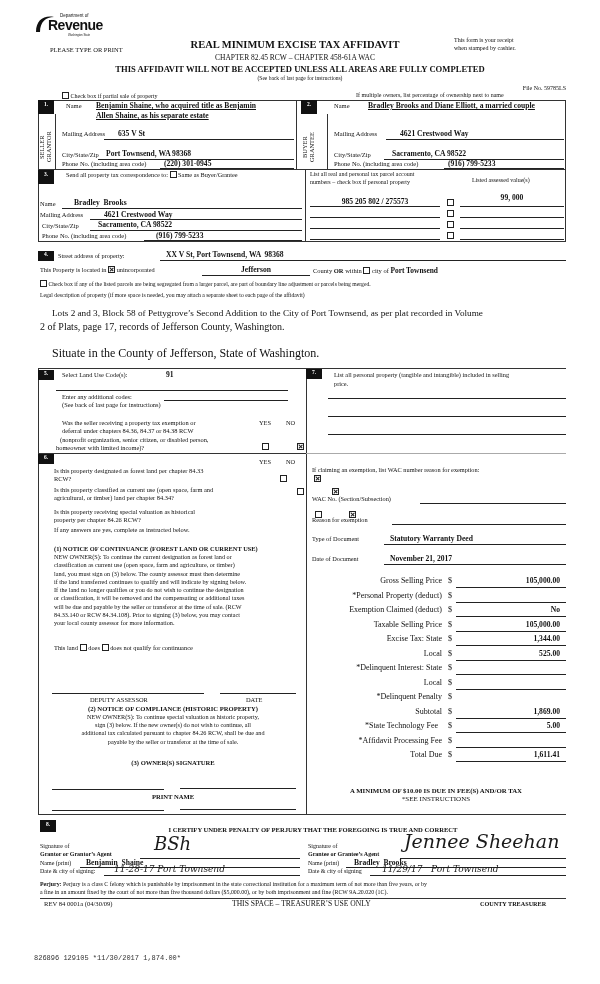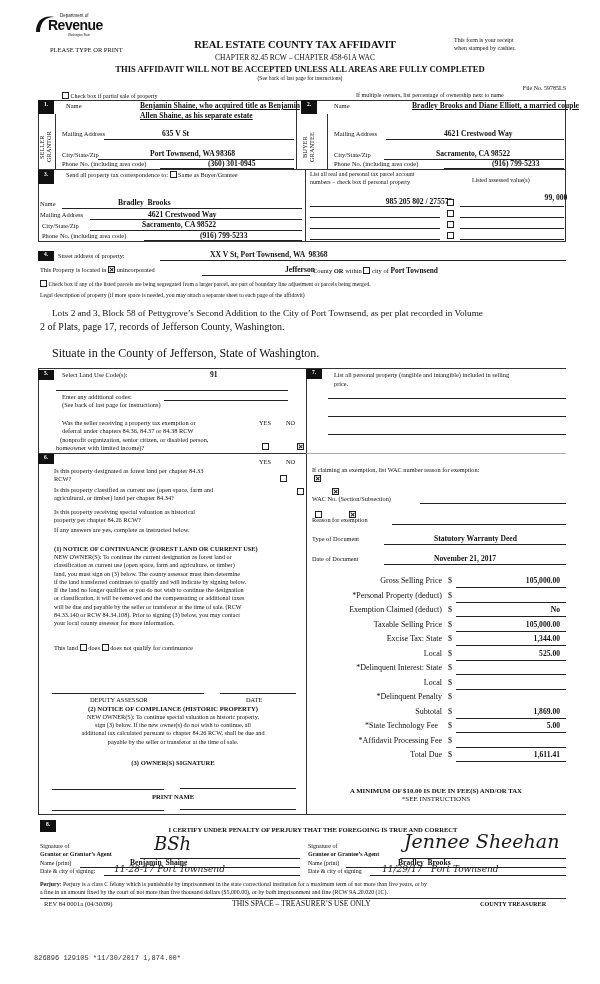--- a/index.html
+++ b/index.html
@@ -2,21 +2,21 @@
 <html><head>
 <meta charset="utf-8">
 <style>
   * { box-sizing: border-box; margin: 0; padding: 0; }
   html, body { width: 600px; height: 984px; background: #ffffff; overflow: hidden; }
   body { position: relative; font-family: "Liberation Serif", serif; color: #111; font-size: 7px; }
   .abs { position: absolute; }
   .b { font-weight: bold; }
   .sans { font-family: "Liberation Sans", sans-serif; }
   .mono { font-family: "Liberation Mono", monospace; }
-  .fill { font-weight: bold; font-size: 7.6px; margin-left: 44px; }
+  .fill { font-weight: bold; font-size: 7.6px; }
   .line { position: absolute; border-bottom: 0.8px solid #222; }
   .cb { display: inline-block; width: 7px; height: 7px; border: 0.8px solid #222; vertical-align: -1px; position: relative; background: #fff; }
   .cb.x::before, .cb.x::after { content: ""; position: absolute; left: 0px; top: 2.3px; width: 5.4px; height: 0.8px; background: #222; }
   .cb.x::before { transform: rotate(45deg); }
   .cb.x::after { transform: rotate(-45deg); }
   .secnum { position: absolute; background: #111; color: #fff; font-size: 5.5px; font-weight: bold; padding: 1px 6px 3px 6px; }
   .vlabel { position: absolute; writing-mode: vertical-rl; transform: rotate(180deg); font-size: 6.4px; line-height: 7px; text-align: center; }
   .box { position: absolute; border: 0.9px solid #333; }
   .sig { position: absolute; font-family: "DejaVu Serif", serif; font-style: italic; color: #1a1a1a; }
   .r { text-align: right; }
@@ -31,21 +31,21 @@
 <div class="abs" style="left:34px;top:10px;width:70px;height:30px;text-align:right;">
   <svg width="22" height="20" viewBox="0 0 22 20" style="position:absolute;left:0;top:4px;">
     <path d="M2 18 C2 6 10 1 20 3 C12 3 6 8 6 18 Z" fill="#111"></path>
   </svg>
   <div class="sans" style="position:absolute;left:26px;top:3px;font-size:4.5px;">Department of</div>
   <div class="sans b" style="position:absolute;left:14px;top:7px;font-size:14px;letter-spacing:-0.5px;">Revenue</div>
   <div class="sans" style="position:absolute;left:34px;top:23px;font-size:2.8px;">Washington State</div>
 </div>
 
 <div class="abs" style="left:50px;top:46px;font-size:6.5px;">PLEASE TYPE OR PRINT</div>
-<div class="abs b c" style="left:160px;top:39px;width:270px;font-size:10.5px;">REAL ESTATE COUNTY TAX AFFIDAVIT</div>
+<div class="abs b c" style="left:160px;top:39px;width:270px;font-size:10.5px;">REAL MINIMUM EXCISE TAX AFFIDAVIT</div>
 <div class="abs c" style="left:160px;top:53px;width:270px;font-size:7.5px;">CHAPTER 82.45 RCW – CHAPTER 458-61A WAC</div>
 <div class="abs" style="left:454px;top:37px;font-size:6px;">This form is your receipt</div>
 <div class="abs" style="left:454px;top:45px;font-size:6px;">when stamped by cashier.</div>
 <div class="abs b c" style="left:0;top:64px;width:600px;font-size:8.6px;">THIS AFFIDAVIT WILL NOT BE ACCEPTED UNLESS ALL AREAS ARE FULLY COMPLETED</div>
 <div class="abs c" style="left:0;top:75px;width:600px;font-size:5.5px;">(See back of last page for instructions)</div>
 <div class="abs r" style="left:440px;top:85px;width:126px;font-size:6px;">File No. 59785LS</div>
 
 <div class="abs" style="left:62px;top:92px;font-size:6px;">
   <span class="cb"></span>
   <span>Check box if partial sale of property</span>
@@ -65,21 +65,21 @@
 <div class="abs fill" style="left:96px;top:101px;text-decoration:underline;">Benjamin Shaine, who acquired title as Benjamin</div>
 <div class="abs fill" style="left:96px;top:111px;text-decoration:underline;">Allen Shaine, as his separate estate</div>
 <div class="abs" style="left:62px;top:130px;font-size:6.5px;">Mailing Address</div>
 <div class="line" style="left:104px;top:139px;width:190px;"></div>
 <div class="abs fill" style="left:118px;top:129px;">635 V St</div>
 <div class="abs" style="left:62px;top:151px;font-size:6.5px;">City/State/Zip</div>
 <div class="line" style="left:98px;top:159px;width:196px;"></div>
 <div class="abs fill" style="left:106px;top:149px;">Port Townsend, WA 98368</div>
 <div class="abs" style="left:62px;top:160px;font-size:6.5px;">Phone No. (including area code)</div>
 <div class="line" style="left:160px;top:168px;width:134px;"></div>
-<div class="abs fill" style="left:164px;top:159px;">(360) 301-0945</div>
+<div class="abs fill" style="left:164px;top:159px;">(220) 301-0945</div>
 
 <div class="secnum" style="left:301px;top:100px;height:14px;">2.</div>
 <div class="vlabel" style="left:301px;top:124px;width:16px;height:46px;">
   <span>BUYER</span><br><span>GRANTEE</span>
 </div>
 <div class="abs" style="left:327px;top:114px;width:0.8px;height:56px;background:#333;"></div>
 <div class="abs" style="left:334px;top:102px;font-size:6.5px;">Name</div>
 <div class="abs fill" style="left:368px;top:101px;text-decoration:underline;">Bradley Brooks and Diane Elliott, a married couple</div>
 <div class="abs" style="left:334px;top:130px;font-size:6.5px;">Mailing Address</div>
 <div class="line" style="left:386px;top:139px;width:178px;"></div>

